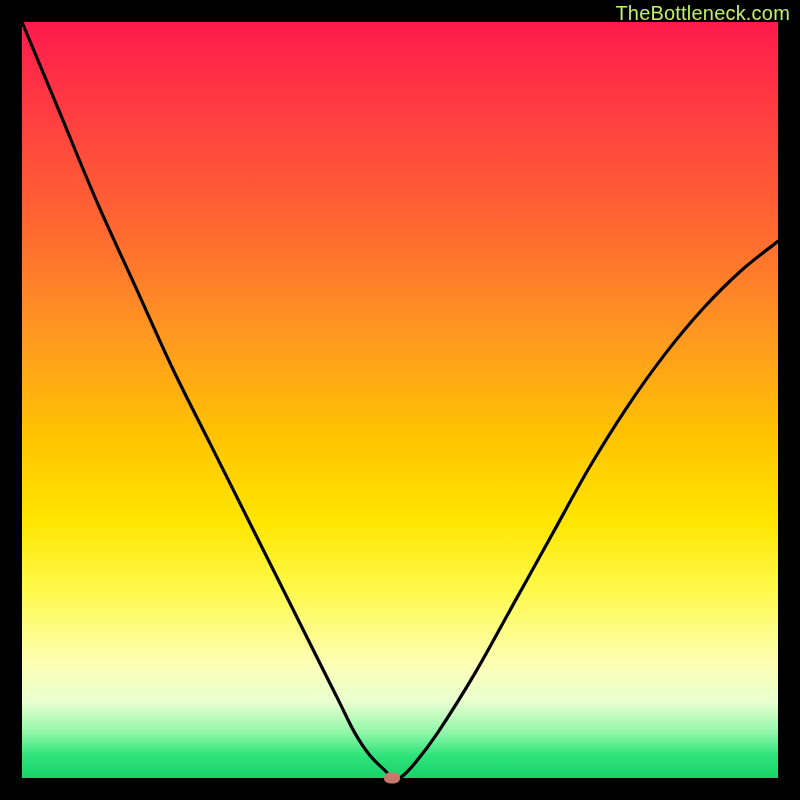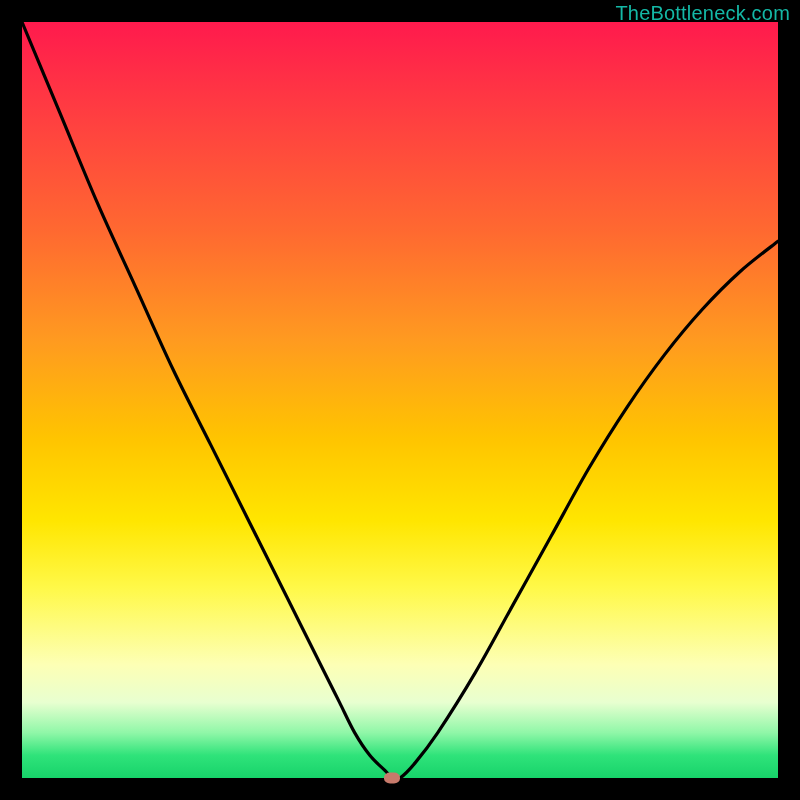--- a/index.html
+++ b/index.html
@@ -35,21 +35,21 @@
       #fdffb5 85%,
       #e8ffd0 90%,
       #90f7a8 94%,
       #2fe37a 97%,
       #17d36a 100%);
   }
   .watermark {
     position: absolute;
     top: 2px;
     right: 10px;
-    color: #14b8a6;
+    color: #bef264;
     font-family: Arial, Helvetica, sans-serif;
     font-size: 20px;
     font-weight: 500;
     letter-spacing: 0.2px;
     text-align: right;
     z-index: 10;
   }
   svg.curve {
     position: absolute;
     left: 0;

